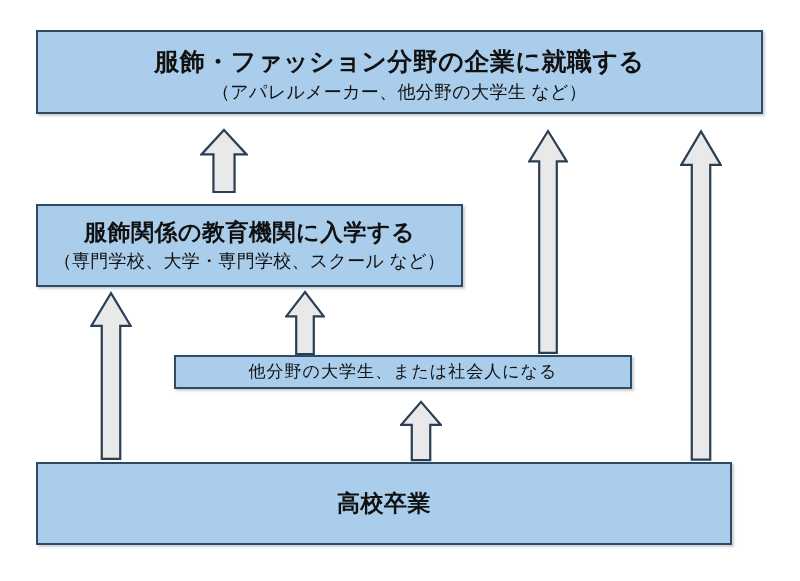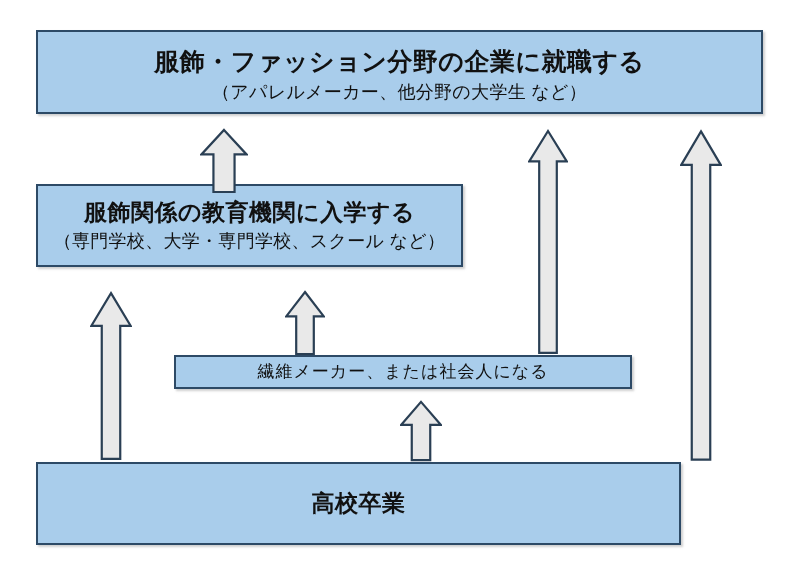--- a/index.html
+++ b/index.html
@@ -45,34 +45,34 @@
 
   
   #node-employment {
     left: 36px;  top: 30px;  width: 727px; height: 84px;
     padding-top: 6px;
   }
   #node-employment .title    { font-size: 25px; margin-bottom: 4px; }
   #node-employment .subtitle { font-size: 18px; }
 
   #node-school {
-    left: 36px;  top: 184px; width: 427px; height: 83px;
+    left: 36px;  top: 204px; width: 427px; height: 83px;
   }
   #node-school .title    { font-size: 23px; margin-bottom: 3px; }
   #node-school .subtitle { font-size: 18px; }
 
   #node-otherfield {
     left: 174px; top: 355px; width: 458px; height: 34px;
   }
   #node-otherfield .title {
     font-size: 17px; font-weight: normal; letter-spacing: 1px;
   }
 
   #node-graduate {
-    left: 36px;  top: 462px; width: 645px; height: 83px;
+    left: 36px;  top: 462px; width: 696px; height: 83px;
   }
   #node-graduate .title { font-size: 23px; }
 
   
   .arrow {
     position: absolute;
   }
   .arrow svg { display: block; width: 100%; height: 100%; }
   .arrow svg polygon {
     fill: #e9e9e9;
@@ -98,21 +98,21 @@
     <div class="title">服飾・ファッション分野の企業に就職する</div>
     <div class="subtitle">（アパレルメーカー、他分野の大学生 など）</div>
   </div>
 
   <div class="node" id="node-school">
     <div class="title">服飾関係の教育機関に入学する</div>
     <div class="subtitle">（専門学校、大学・専門学校、スクール など）</div>
   </div>
 
   <div class="node" id="node-otherfield">
-    <div class="title">繊維メーカー、または社会人になる</div>
+    <div class="title">他分野の大学生、または社会人になる</div>
   </div>
 
   <div class="node" id="node-graduate">
     <div class="title">高校卒業</div>
   </div>
 
   <div class="arrow" id="arrow-school-to-employment">
     <svg viewBox="0 0 100 100" preserveAspectRatio="none">
       <polygon points="50,3 97,40 72,40 72,97 28,97 28,40 3,40"></polygon>
     </svg>

